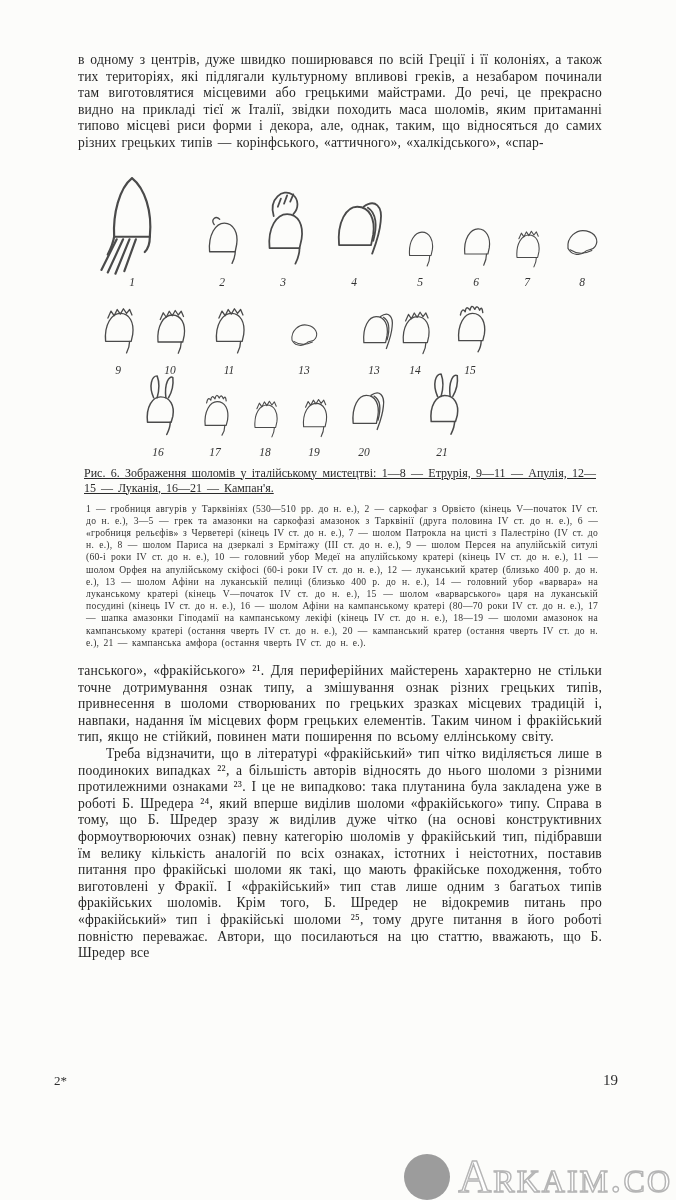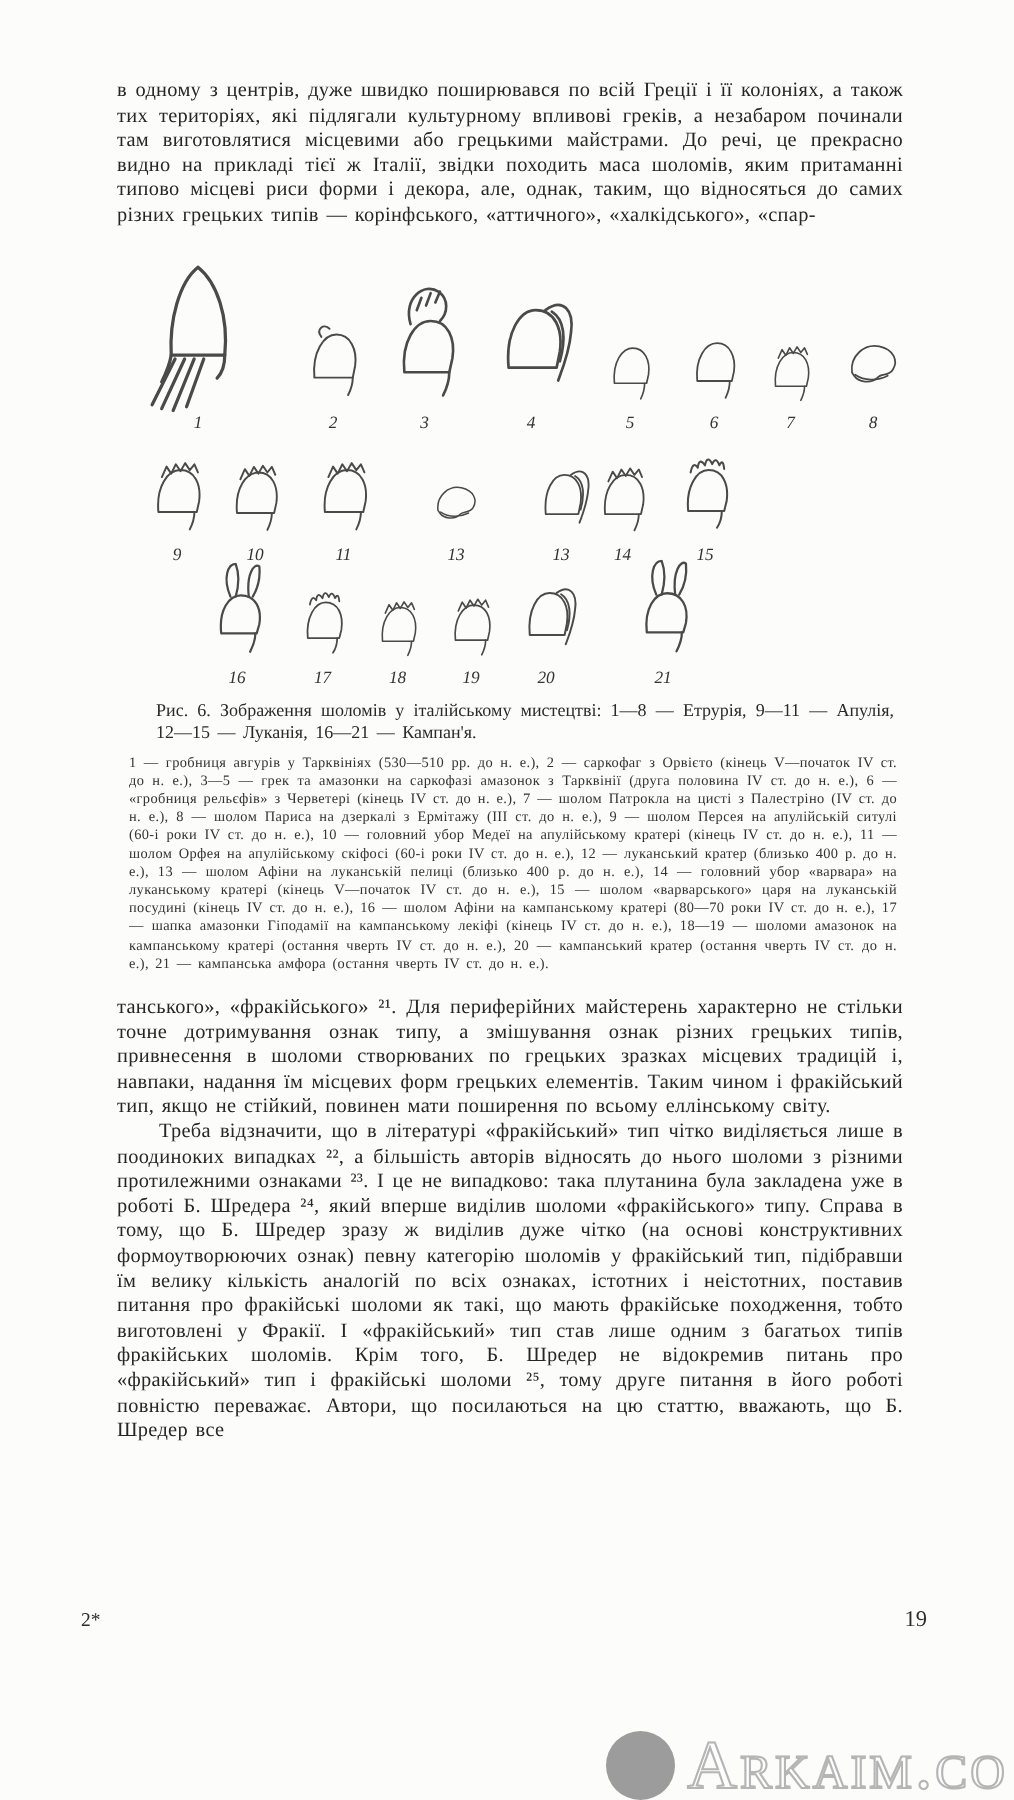--- a/index.html
+++ b/index.html
@@ -35,26 +35,27 @@
   .helmet{ position:absolute; bottom:0; display:flex; flex-direction:column; align-items:center; justify-content:flex-end; }
   .helmet svg{ display:block; width:100%; }
   .helmet .num{
     font-style:italic;
     font-size:11.5px;
     color:#333;
     line-height:12px;
     margin-top:1px;
   }
   .caption{
-    margin:2px 6px 7px 26px;
+    margin:2px 6px 7px 6px;
     font-size:12px;
     line-height:15px;
     text-align:justify;
     word-spacing:2px;
     color:#2a2a2a;
+    text-decoration:underline;
   }
   .legend{
     margin:0 4px 14px 8px;
     font-size:9.6px;
     line-height:12.2px;
     text-align:justify;
     letter-spacing:0.25px;
     word-spacing:1.6px;
     color:#333;
   }

